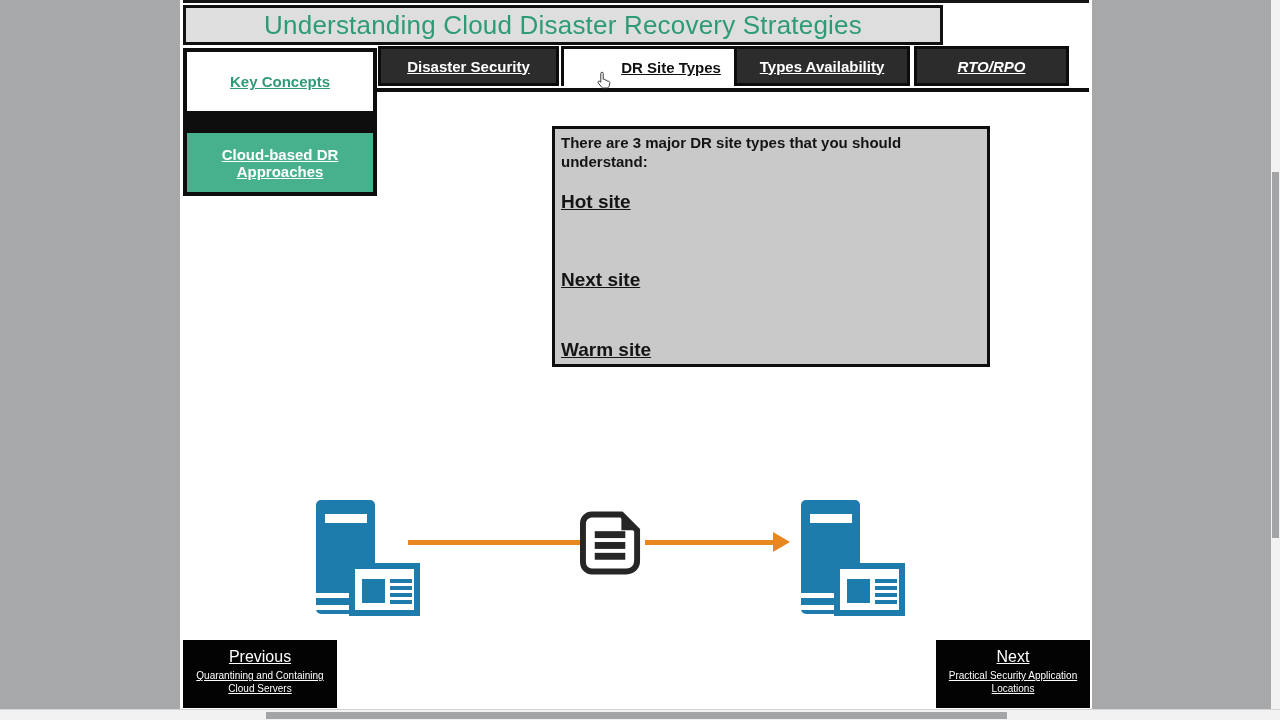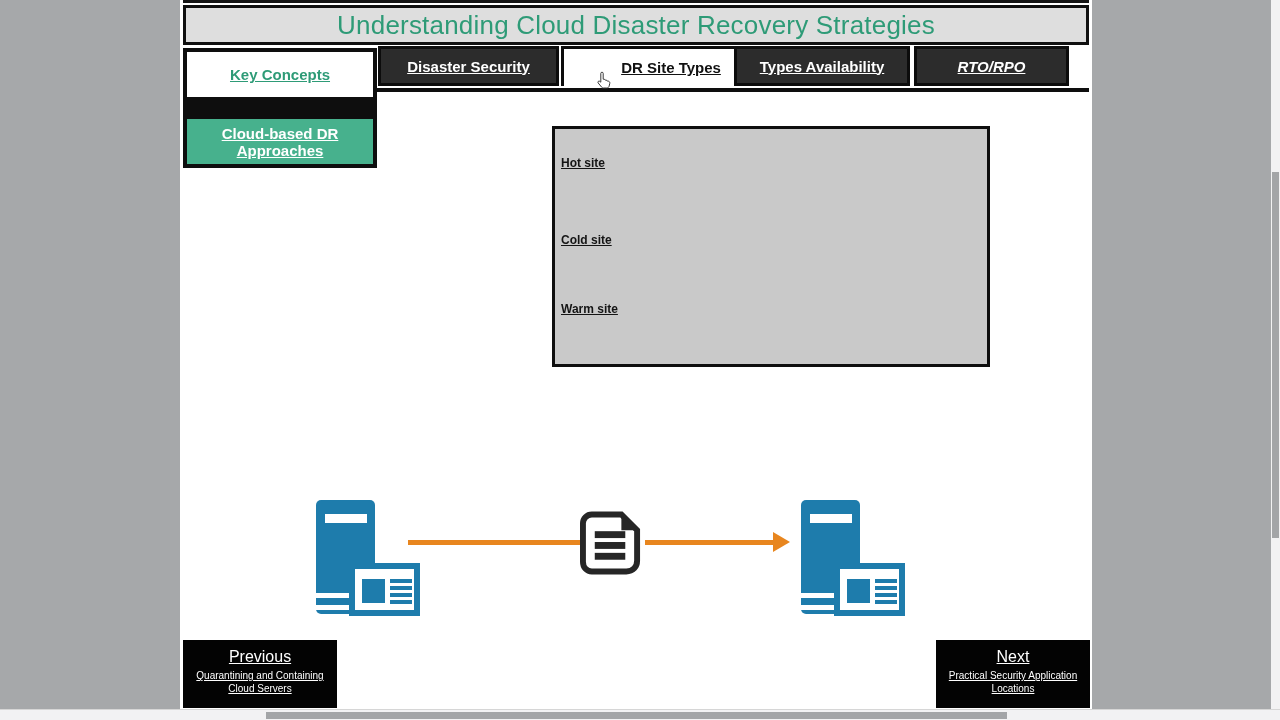--- a/index.html
+++ b/index.html
@@ -13,29 +13,29 @@
   
   .slide-page {
     position: absolute; left: 180px; top: 0; width: 912px; height: 709px;
     background: #ffffff;
   }
   .slide-top-border {
     position: absolute; left: 3px; top: 0; width: 906px; height: 3px;
     background: #151515;
   }
   .title-bar {
-    position: absolute; left: 3px; top: 5px; width: 906px; height: 40px;
+    position: absolute; left: 3px; top: 5px; width: 760px; height: 40px;
     background: #dedede; border: 3px solid #101010;
     display: flex; align-items: center; justify-content: center;
     color: #2e9b77; font-size: 26px; letter-spacing: 0.2px;
   }
 
   
   .sidebar {
-    position: absolute; left: 3px; top: 48px; width: 194px; height: 120px;
+    position: absolute; left: 3px; top: 48px; width: 194px; height: 148px;
     background: #0e0e0e; padding: 4px;
     display: flex; flex-direction: column; gap: 22px;
   }
   .sidebar-item {
     flex: 1; display: flex; align-items: center; justify-content: center;
     text-align: center; font-weight: bold; font-size: 15px;
     text-decoration: underline; cursor: pointer; padding: 2px 10px;
   }
   .sidebar-item.key-concepts { background: #ffffff; color: #2e9b77; }
   .sidebar-item.cloud-dr   { background: #47b18d; color: #ffffff; }
@@ -63,21 +63,21 @@
   .cursor { position: absolute; left: 417px; top: 71px; width: 16px; height: 18px; }
 
   
   .content-panel {
     position: absolute; left: 372px; top: 126px; width: 438px; height: 241px;
     background: #c9c9c9; border: 3px solid #0e0e0e;
     padding: 4px 6px; color: #141414;
   }
   .content-intro { font-size: 15px; font-weight: bold; line-height: 19px; }
   .site-link {
-    display: inline-block; font-size: 12px; font-weight: bold;
+    display: inline-block; font-size: 19px; font-weight: bold;
     text-decoration: underline; cursor: pointer;
   }
   .site-link.hot  { margin-top: 21px; }
   .site-link.cold { margin-top: 58px; }
   .site-link.warm { margin-top: 50px; }
   .site-row { line-height: 19px; }
 
   
   .illustration { position: absolute; left: 0; top: 0; }
   .server-icon { position: absolute; width: 104px; height: 116px; top: 500px; }
@@ -152,22 +152,23 @@
   <div class="tab t4">
     <span>RTO/RPO</span>
   </div>
   <div class="tabs-rule"></div>
 
   <svg class="cursor" viewBox="0 0 16 18">
     <path d="M5 1.2 C5.7 1.2 6.2 1.7 6.2 2.4 L6.2 8.2 L7 8.2 C7.6 8.2 8 8.6 8.2 9.1 L9 9.1 C9.7 9.1 10.2 9.5 10.3 10.1 L11 10.1 C12.2 10.1 13 11.1 12.8 12.3 L12.1 15.2 C11.8 16.3 10.9 17 9.8 17 L6.4 17 C5.7 17 5.1 16.7 4.7 16.2 L1.2 12 C0.3 10.9 1.6 9.5 2.8 10.3 L3.8 11.2 L3.8 2.4 C3.8 1.7 4.3 1.2 5 1.2 Z" fill="#ffffff" stroke="#3a3a3a" stroke-width="1"></path>
   </svg>
 
   <div class="content-panel">
+    <div class="content-intro">There are 3 major DR site types that you should understand:</div>
     <div class="site-row"><span class="site-link hot">Hot site</span></div>
-    <div class="site-row"><span class="site-link cold">Cold site</span></div>
+    <div class="site-row"><span class="site-link cold">Next site</span></div>
     <div class="site-row"><span class="site-link warm">Warm site</span></div>
   </div>
 
   <div class="illustration">
     <div class="arrow-line a1"></div>
     <div class="arrow-line a2"></div>
     <div class="arrow-head"></div>
 
     <svg class="server-icon left" viewBox="0 0 104 116">
       <rect x="0" y="0" width="59" height="114" rx="5" fill="#1e7cac"></rect>

